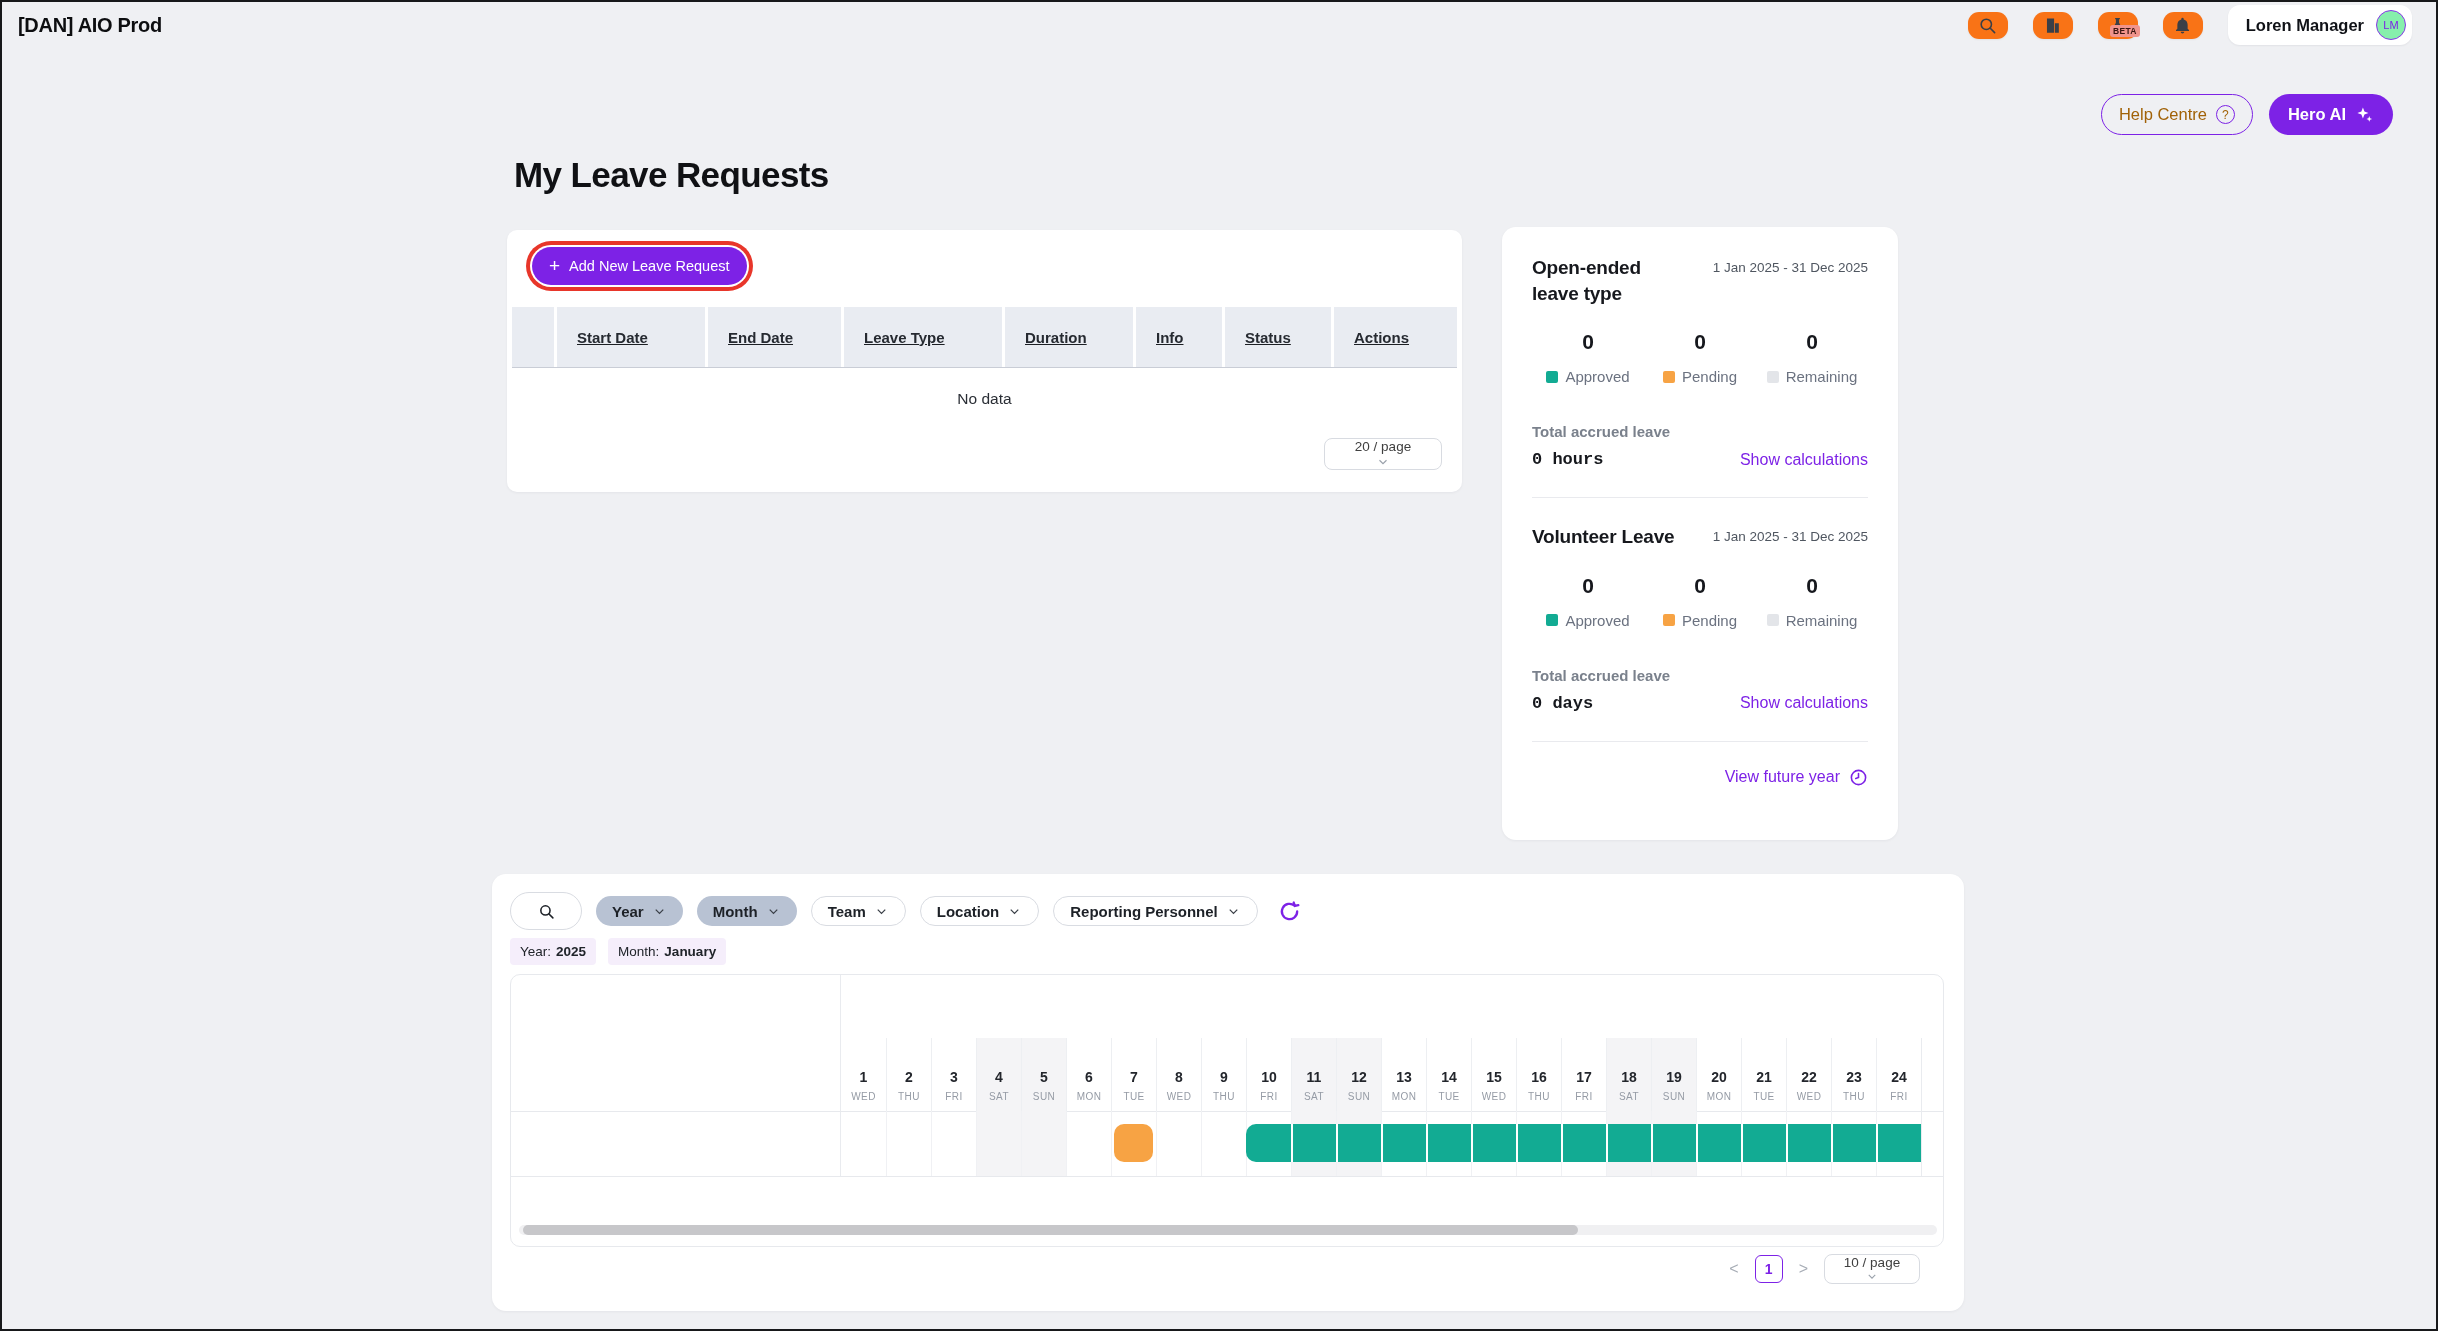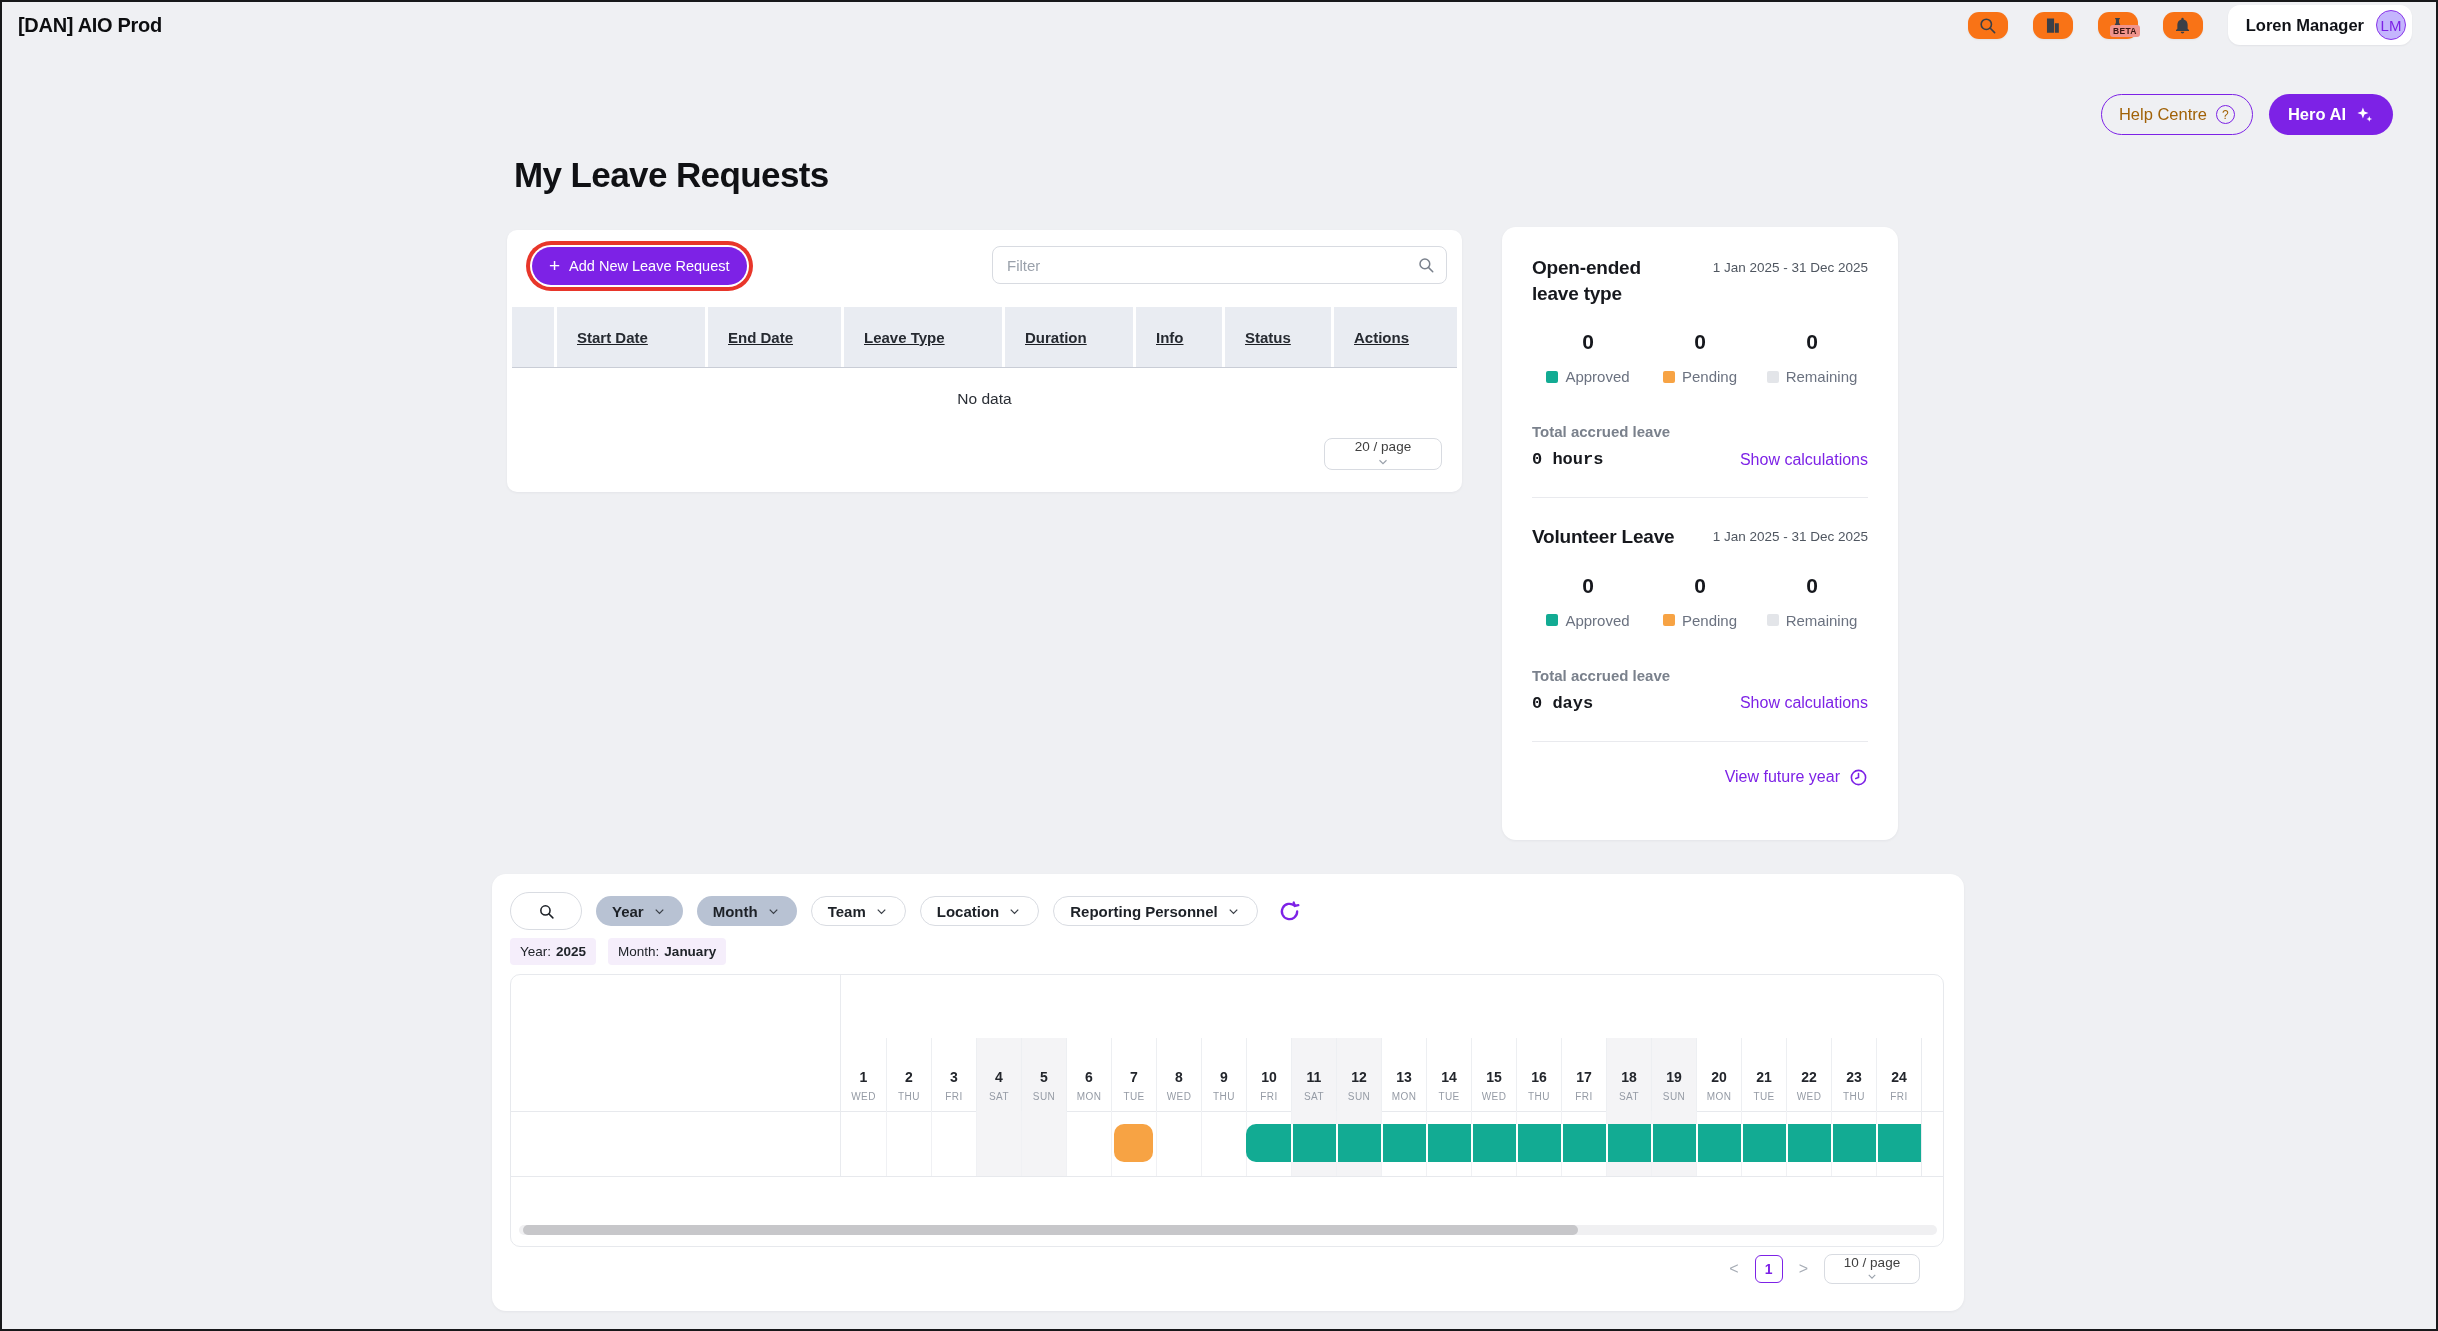--- a/index.html
+++ b/index.html
@@ -22,21 +22,21 @@
   .topbar-right { display: flex; align-items: center; gap: 25px; }
   .icon-btn { width: 40px; height: 27px; background: #f97316; border-radius: 11px;
     display: flex; align-items: center; justify-content: center; position: relative;
     box-shadow: 0 1px 2px rgba(20,24,34,.06); color: #3a3f47; }
   .beta-badge { position: absolute; bottom: 2px; right: -2px; background: #f0948c; color: #3a1510;
     font-size: 8.5px; font-weight: bold; padding: 1px 3px; border-radius: 3px; letter-spacing: .3px; }
   .user-pill { height: 40px; background: #fff; border-radius: 12px; display: flex; align-items: center;
     gap: 12px; padding: 0 6px 0 18px; box-shadow: 0 1px 2px rgba(20,24,34,.06); }
   .user-name { font-size: 16.5px; font-weight: bold; color: #101217; }
   .user-avatar { width: 30px; height: 30px; border-radius: 50%; border: 1.5px solid #8a35ea;
-    color: #7d22e6; font-size: 15px; display: flex; align-items: center; justify-content: center; background: #c4b5fd; }
+    color: #7d22e6; font-size: 11px; display: flex; align-items: center; justify-content: center; background: #86efac; }
 
   
   .help-row { position: absolute; top: 92px; right: 43px; display: flex; align-items: center; gap: 16px; }
   .help-pill { height: 41px; border: 1.5px solid #7d22e6; color: #a16207; border-radius: 21px;
     display: flex; align-items: center; gap: 9px; padding: 0 17px; font-size: 16.5px; background: transparent; }
   .q-circle { width: 19px; height: 19px; border: 1.5px solid #7d22e6; border-radius: 50%;
     display: flex; align-items: center; justify-content: center; font-size: 12px; }
   .hero-pill { height: 41px; background: #7d22e6; color: #fff; border-radius: 21px;
     display: flex; align-items: center; gap: 9px; padding: 0 19px; font-size: 16.5px; font-weight: bold; }
 
@@ -213,27 +213,20 @@
   </button>
 </div>
 
 <h1 class="page-title">My Leave Requests</h1>
 
 <section class="requests-card">
   <button class="add-btn">
     <span class="plus-glyph">+</span>
     <span>Add New Leave Request</span>
   </button>
-  <div class="filter-wrap">
-    <input class="filter-input" placeholder="Filter" style="">
-    <svg class="filter-search-icon" width="18" height="18" viewBox="0 0 24 24" fill="none" stroke="currentColor" stroke-width="2" stroke-linecap="round">
-        <circle cx="10.5" cy="10.5" r="6.5"></circle>
-        <line x1="15.5" y1="15.5" x2="21" y2="21"></line>
-      </svg>
-  </div>
   <div class="lr-table-header" id="lr-table-header">
       <div class="lr-th"></div>
       <div class="lr-th">Start Date</div>
       <div class="lr-th">End Date</div>
       <div class="lr-th">Leave Type</div>
       <div class="lr-th">Duration</div>
       <div class="lr-th">Info</div>
       <div class="lr-th">Status</div>
       <div class="lr-th">Actions</div>
     </div>

